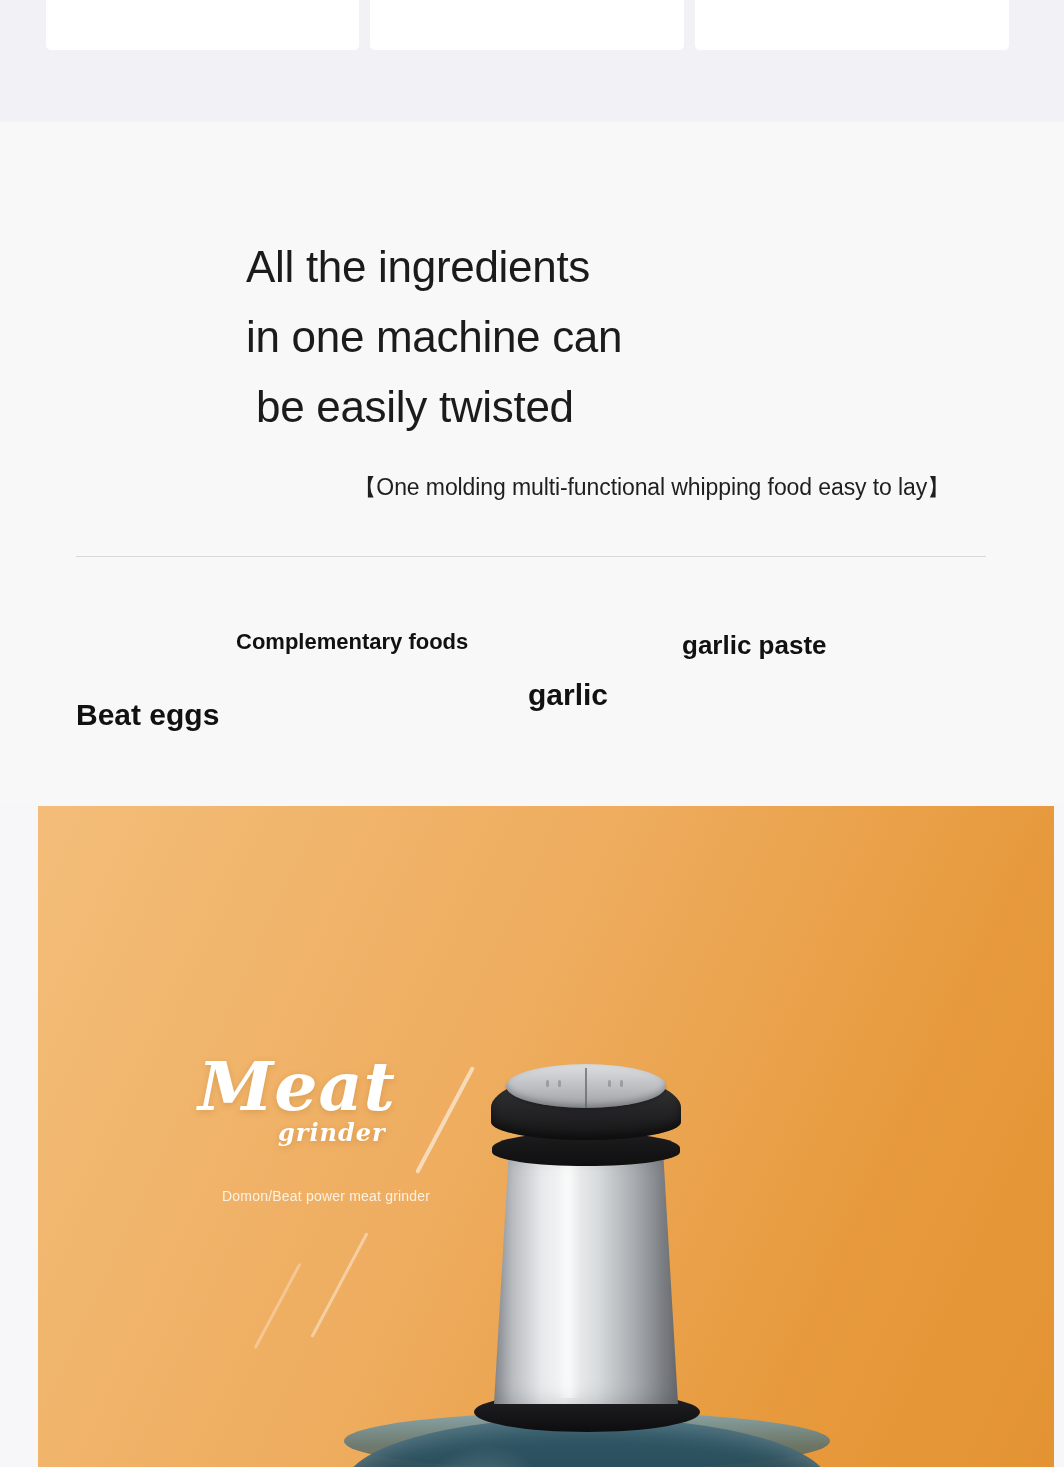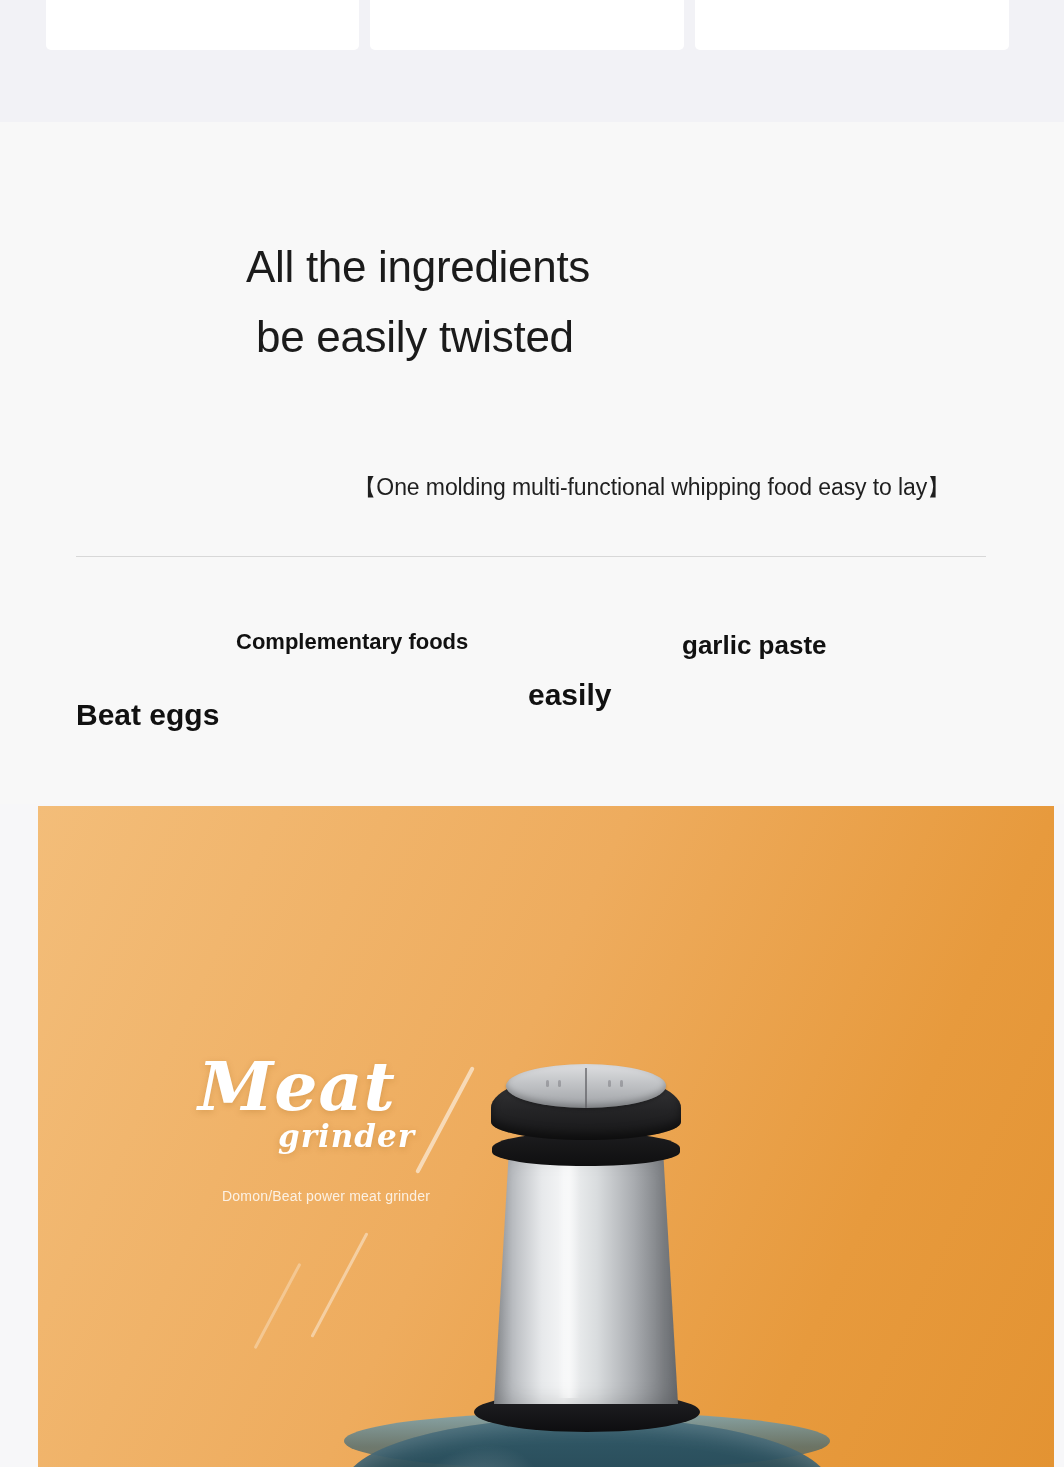--- a/index.html
+++ b/index.html
@@ -160,21 +160,21 @@
     text-shadow: 0 2px 6px rgba(150, 90, 20, .25);
   }
   .brand-sub {
     position: absolute;
     left: 240px;
     top: 312px;
     color: #ffffff;
     font-family: "DejaVu Serif", serif;
     font-style: italic;
     font-weight: bold;
-    font-size: 31px;
+    font-size: 24px;
     letter-spacing: 1px;
     text-shadow: 0 2px 6px rgba(150, 90, 20, .25);
   }
   .brand-desc {
     position: absolute;
     left: 184px;
     top: 382px;
     color: rgba(255,255,255,.82);
     font-size: 14px;
     letter-spacing: .2px;
@@ -327,30 +327,31 @@
       <div class="card c1"></div>
       <div class="card c2"></div>
       <div class="card c3"></div>
     </div>
   </div>
 
   <div class="headline-block">
 
     <div class="headline">
       <span class="ln ln1">All the ingredients</span>
+      <span class="ln ln2">in one machine can</span>
       <span class="ln ln3">be easily twisted</span>
     </div>
 
     <div class="subline">【One molding multi-functional whipping food easy to lay】</div>
 
     <div class="divider"></div>
 
     <div class="kw kw-complementary">Complementary foods</div>
     <div class="kw kw-garlic">garlic paste</div>
-    <div class="kw kw-knead">easily</div>
+    <div class="kw kw-knead">garlic</div>
     <div class="kw kw-beateggs">Beat eggs</div>
   </div>
 
   <div class="hero">
     <div class="hero-inner">
 
       <div class="brand-script">Meat</div>
       <div class="brand-sub">grinder</div>
       <div class="brand-desc">Domon/Beat power meat grinder</div>
 

